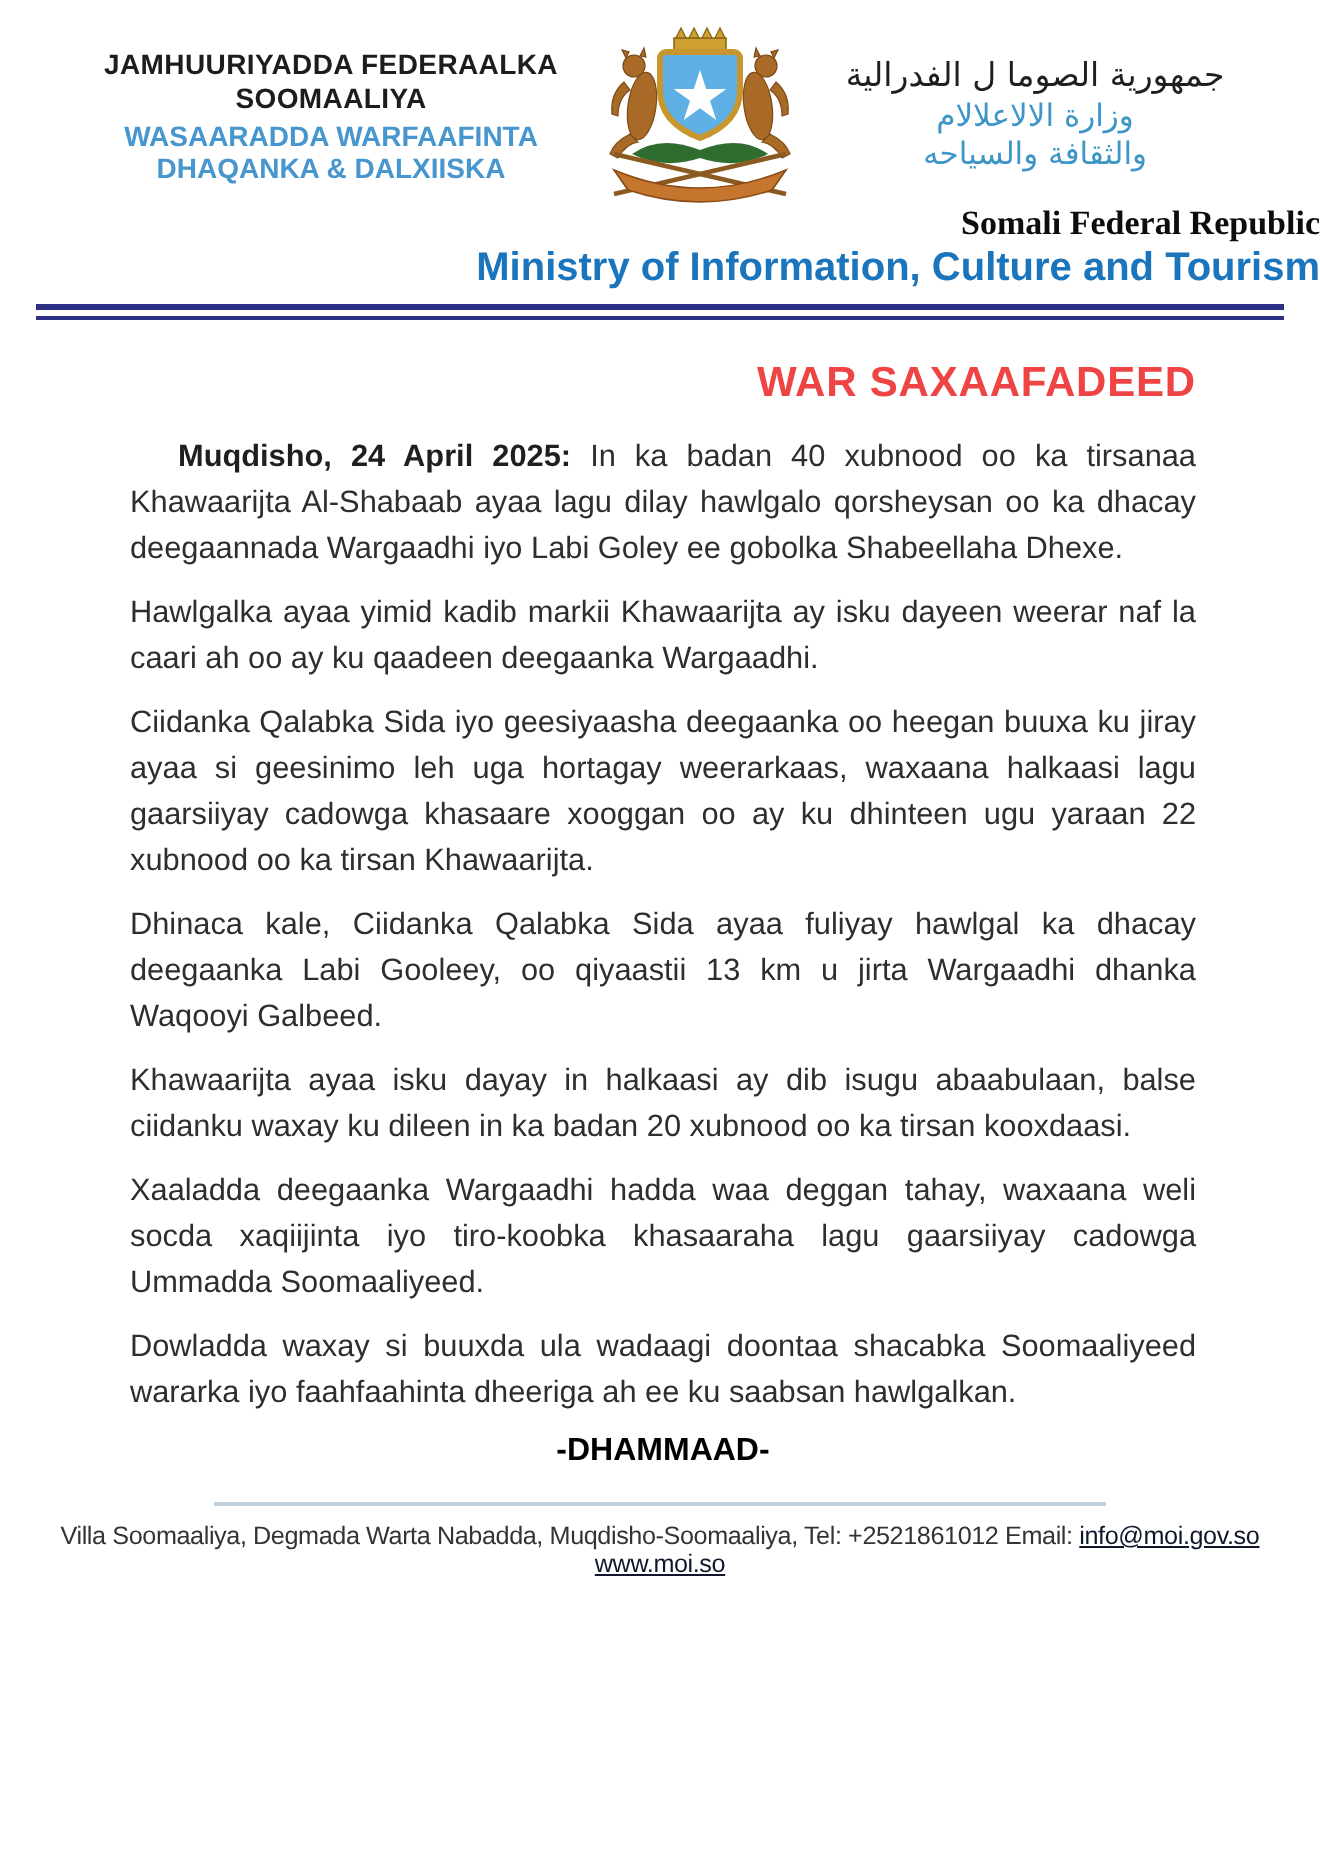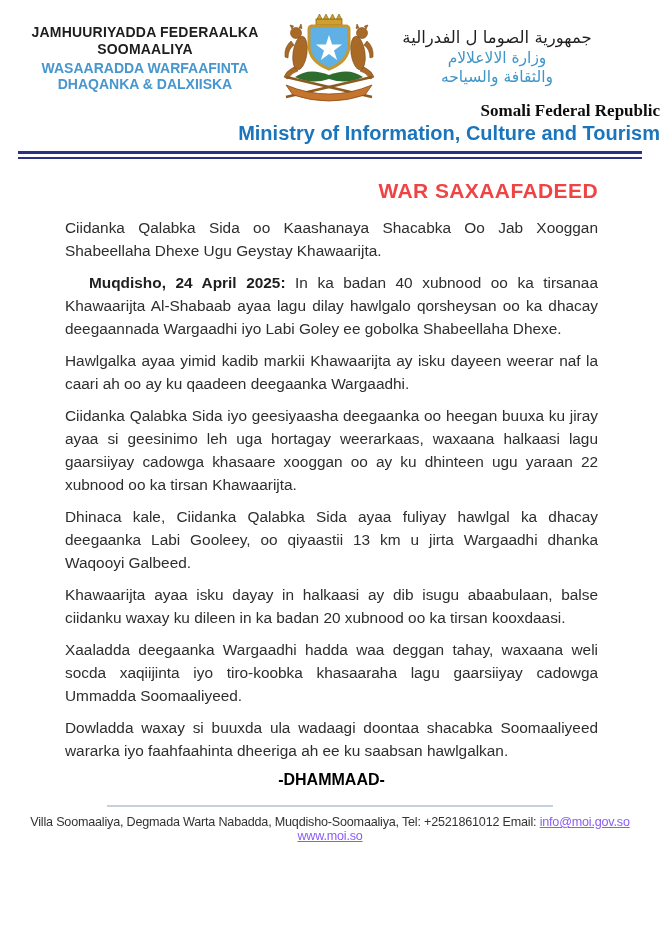--- a/index.html
+++ b/index.html
@@ -1,21 +1,21 @@
 <!DOCTYPE html>
 <html lang="so"><head>
 <meta charset="utf-8">
 <style>
   html,body{margin:0;padding:0;background:#ffffff;}
   .page{
     width:660px;height:933px;background:#ffffff;overflow:hidden;
     font-family:"Liberation Sans",sans-serif;position:relative;box-sizing:border-box;
   }
   
-  .letterhead{display:flex;justify-content:flex-start;align-items:flex-start;padding:13px 13px 0 20px;}
+  .letterhead{display:flex;justify-content:center;align-items:flex-start;padding:13px 13px 0 20px;}
   .lh-left{width:250px;text-align:center;padding-top:11px;}
   .lh-left .black{font-weight:bold;font-size:14px;line-height:1.2;color:#1d1d1d;letter-spacing:.2px;}
   .lh-left .blue{font-weight:bold;font-size:14px;line-height:1.2;color:#4796cd;margin-top:2px;}
   .emblem-wrap{width:118px;flex:0 0 auto;}
   .lh-right{width:218px;text-align:center;padding-top:15px;direction:rtl;font-family:"DejaVu Sans",sans-serif;}
   .ar-black{font-size:16.5px;color:#1f1f1f;line-height:1.25;}
   .ar-blue{font-size:15.5px;color:#3e96c8;line-height:1.25;}
   .captions{text-align:right;margin-top:-6px;}
   .cap-en{font-family:"Liberation Serif",serif;font-weight:bold;font-size:17px;color:#0d0d0d;}
   .cap-ministry{font-weight:bold;font-size:20px;color:#1b75bc;margin-top:1px;}
@@ -23,21 +23,21 @@
   
   main{padding:0 62px 0 65px;}
   .title{text-align:right;font-size:21px;font-weight:bold;color:#ef4444;margin:20px 0 13px;letter-spacing:.4px;}
   p.body{ text-align:justify;font-size:15.4px;color:#2e2e2e;line-height:23px;margin:0 0 9px;}
   .dateline{font-weight:bold;color:#1f1f1f;margin-left:24px;}
   .end-mark{text-align:center;font-weight:bold;font-size:16px;color:#000000;margin-top:8px;}
   
   footer{margin-top:16px;}
   .foot-rule{width:446px;margin:0 auto;border-top:2px solid #c3d2de;}
   .foot-text{text-align:center;font-size:12.6px;color:#333333;margin-top:8px;letter-spacing:-0.2px;}
-  .foot-text a{color:#8b5cf6;text-decoration:underline;cursor:pointer;}
+  .foot-text a{color:#0f172a;text-decoration:underline;cursor:pointer;}
 </style>
 </head>
 <body>
 
 <div class="page">
 
   <header class="letterhead">
     <div class="lh-left">
       <div class="black">JAMHUURIYADDA FEDERAALKA SOOMAALIYA</div>
       <div class="blue">WASAARADDA WARFAAFINTA DHAQANKA &amp; DALXIISKA</div>
@@ -95,21 +95,20 @@
   <div class="captions">
     <div class="cap-en">Somali Federal Republic</div>
     <div class="cap-ministry">Ministry of Information, Culture and Tourism</div>
   </div>
 
   <div class="divider"></div>
 
   <main>
     <h1 class="title">WAR SAXAAFADEED</h1>
 
-    <p class="body">Ciidanka Qalabka Sida oo Kaashanaya Shacabka Oo Jab Xooggan Shabeellaha Dhexe Ugu Geystay Khawaarijta.</p>
 
     <p class="body"><span class="dateline">Muqdisho, 24 April 2025:</span> <span>In ka badan 40 xubnood oo ka tirsanaa Khawaarijta Al-Shabaab ayaa lagu dilay hawlgalo qorsheysan oo ka dhacay deegaannada Wargaadhi iyo Labi Goley ee gobolka Shabeellaha Dhexe.</span></p>
 
     <p class="body">Hawlgalka ayaa yimid kadib markii Khawaarijta ay isku dayeen weerar naf la caari ah oo ay ku qaadeen deegaanka Wargaadhi.</p>
     <p class="body">Ciidanka Qalabka Sida iyo geesiyaasha deegaanka oo heegan buuxa ku jiray ayaa si geesinimo leh uga hortagay weerarkaas, waxaana halkaasi lagu gaarsiiyay cadowga khasaare xooggan oo ay ku dhinteen ugu yaraan 22 xubnood oo ka tirsan Khawaarijta.</p>
     <p class="body">Dhinaca kale, Ciidanka Qalabka Sida ayaa fuliyay hawlgal ka dhacay deegaanka Labi Gooleey, oo qiyaastii 13 km u jirta Wargaadhi dhanka Waqooyi Galbeed.</p>
     <p class="body">Khawaarijta ayaa isku dayay in halkaasi ay dib isugu abaabulaan, balse ciidanku waxay ku dileen in ka badan 20 xubnood oo ka tirsan kooxdaasi.</p>
     <p class="body">Xaaladda deegaanka Wargaadhi hadda waa deggan tahay, waxaana weli socda xaqiijinta iyo tiro-koobka khasaaraha lagu gaarsiiyay cadowga Ummadda Soomaaliyeed.</p>
     <p class="body">Dowladda waxay si buuxda ula wadaagi doontaa shacabka Soomaaliyeed wararka iyo faahfaahinta dheeriga ah  ee ku saabsan hawlgalkan.</p>
 

